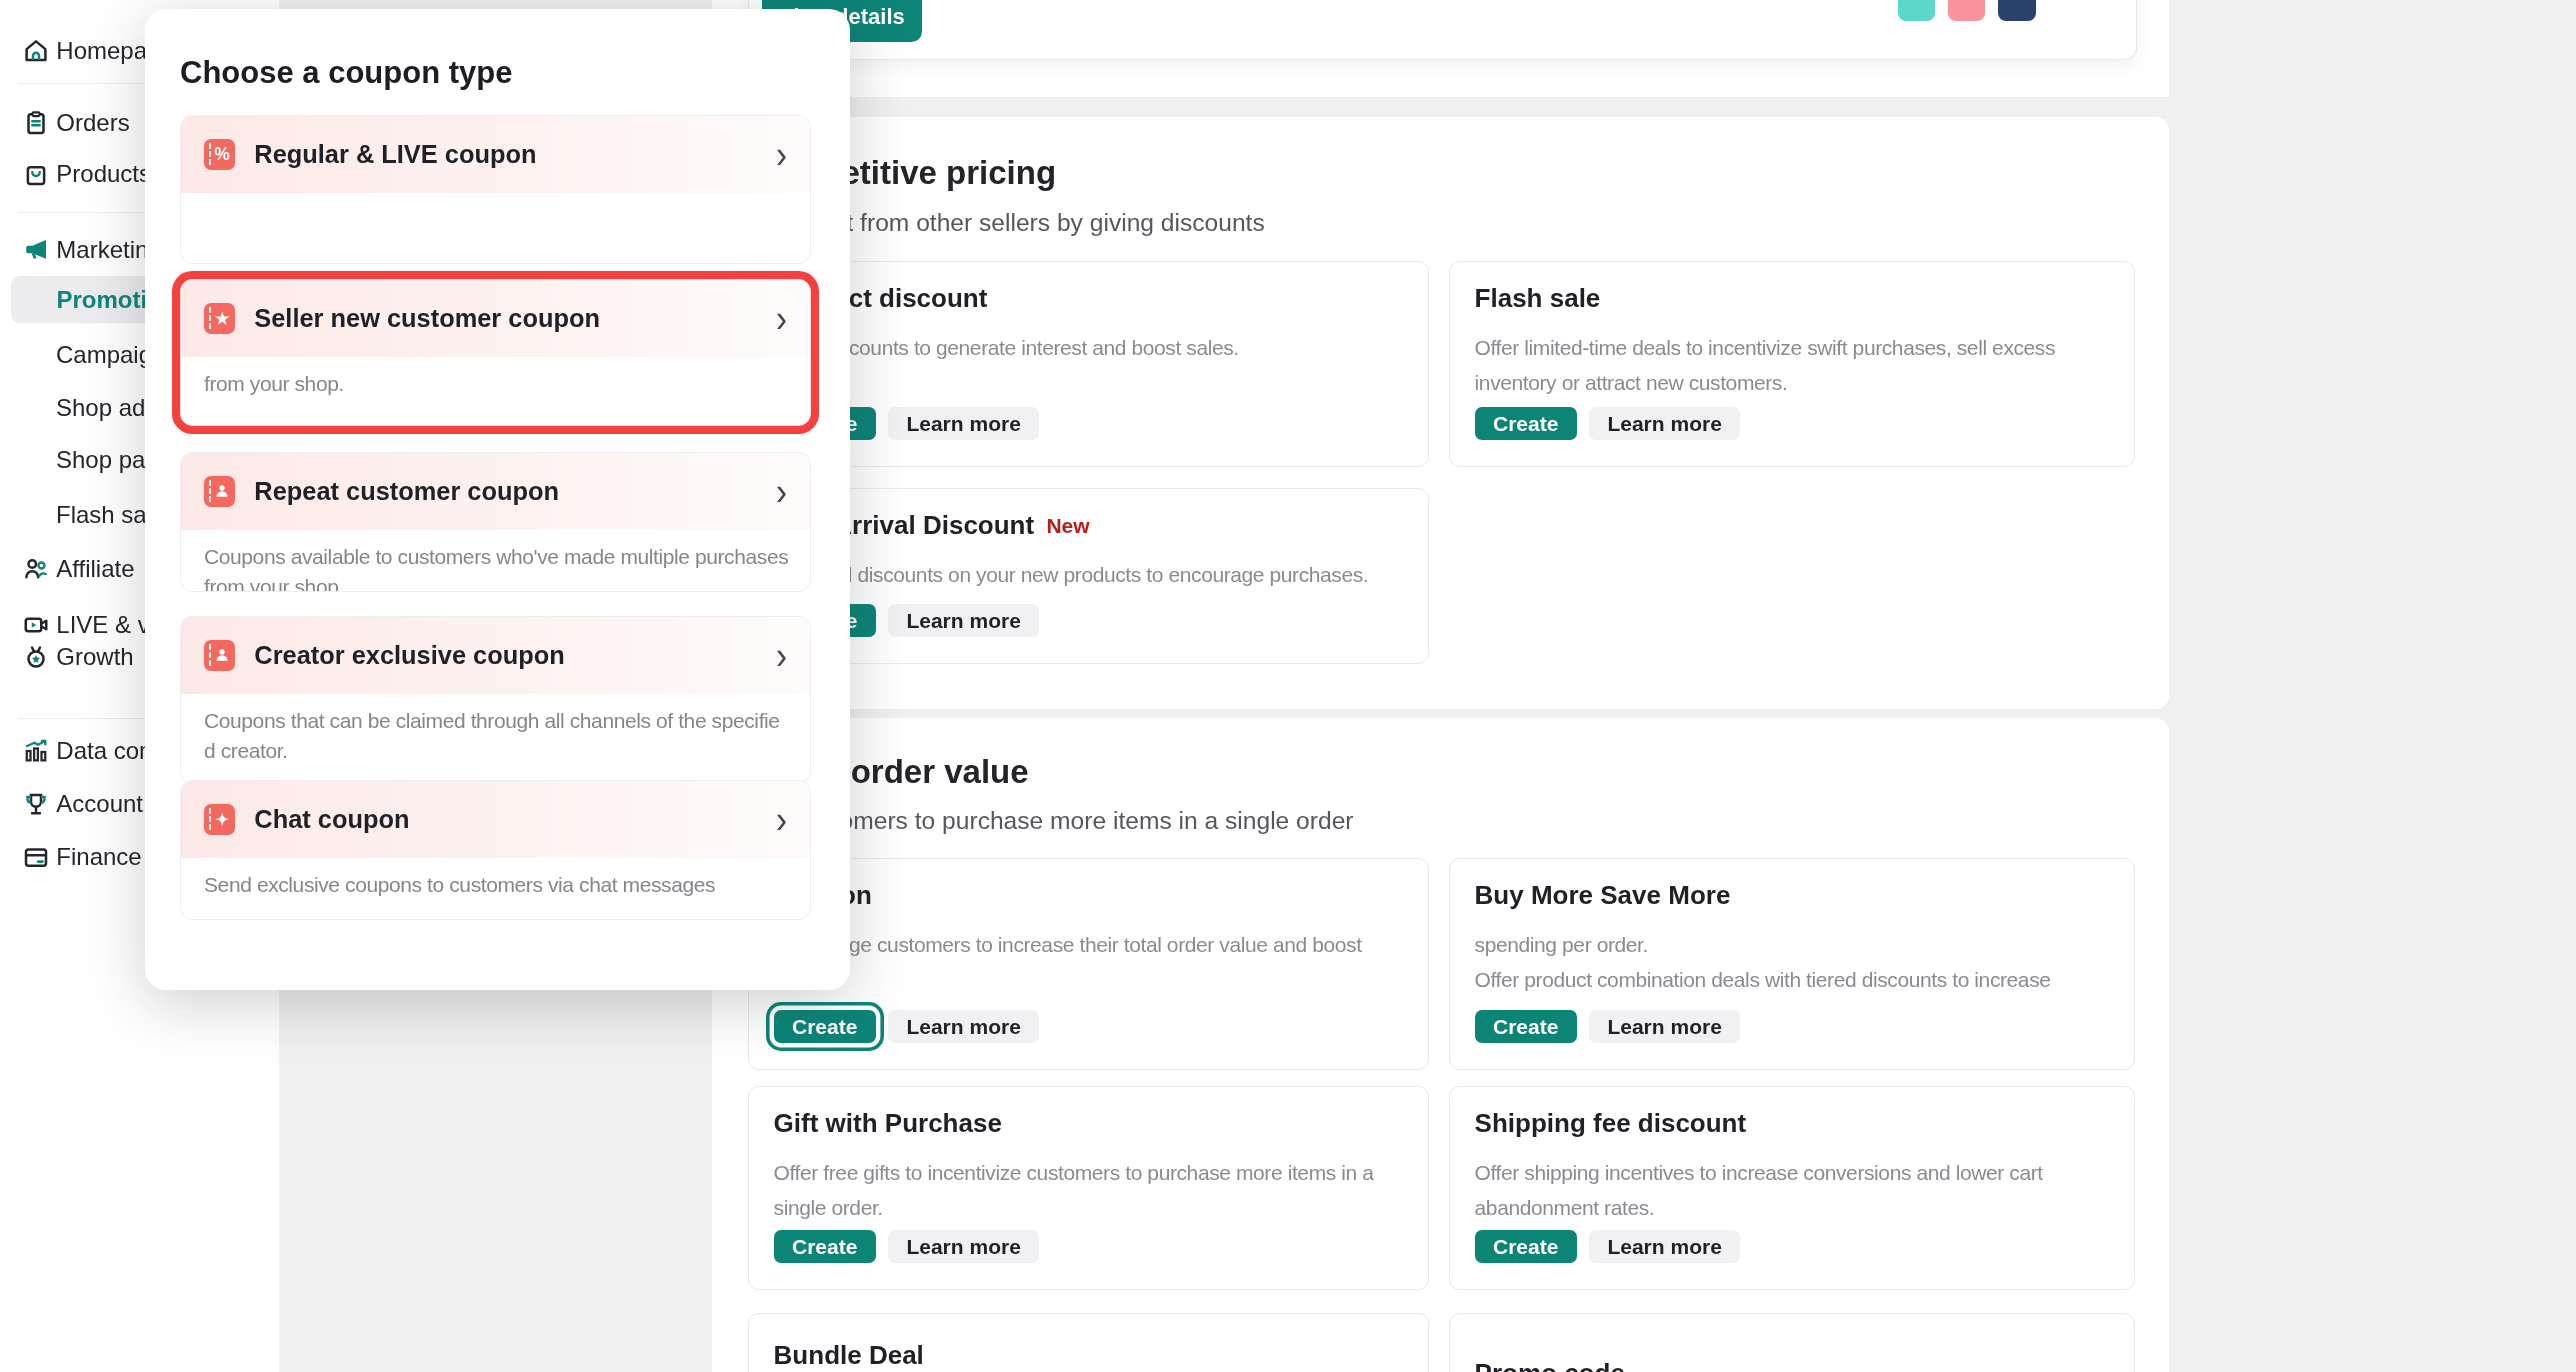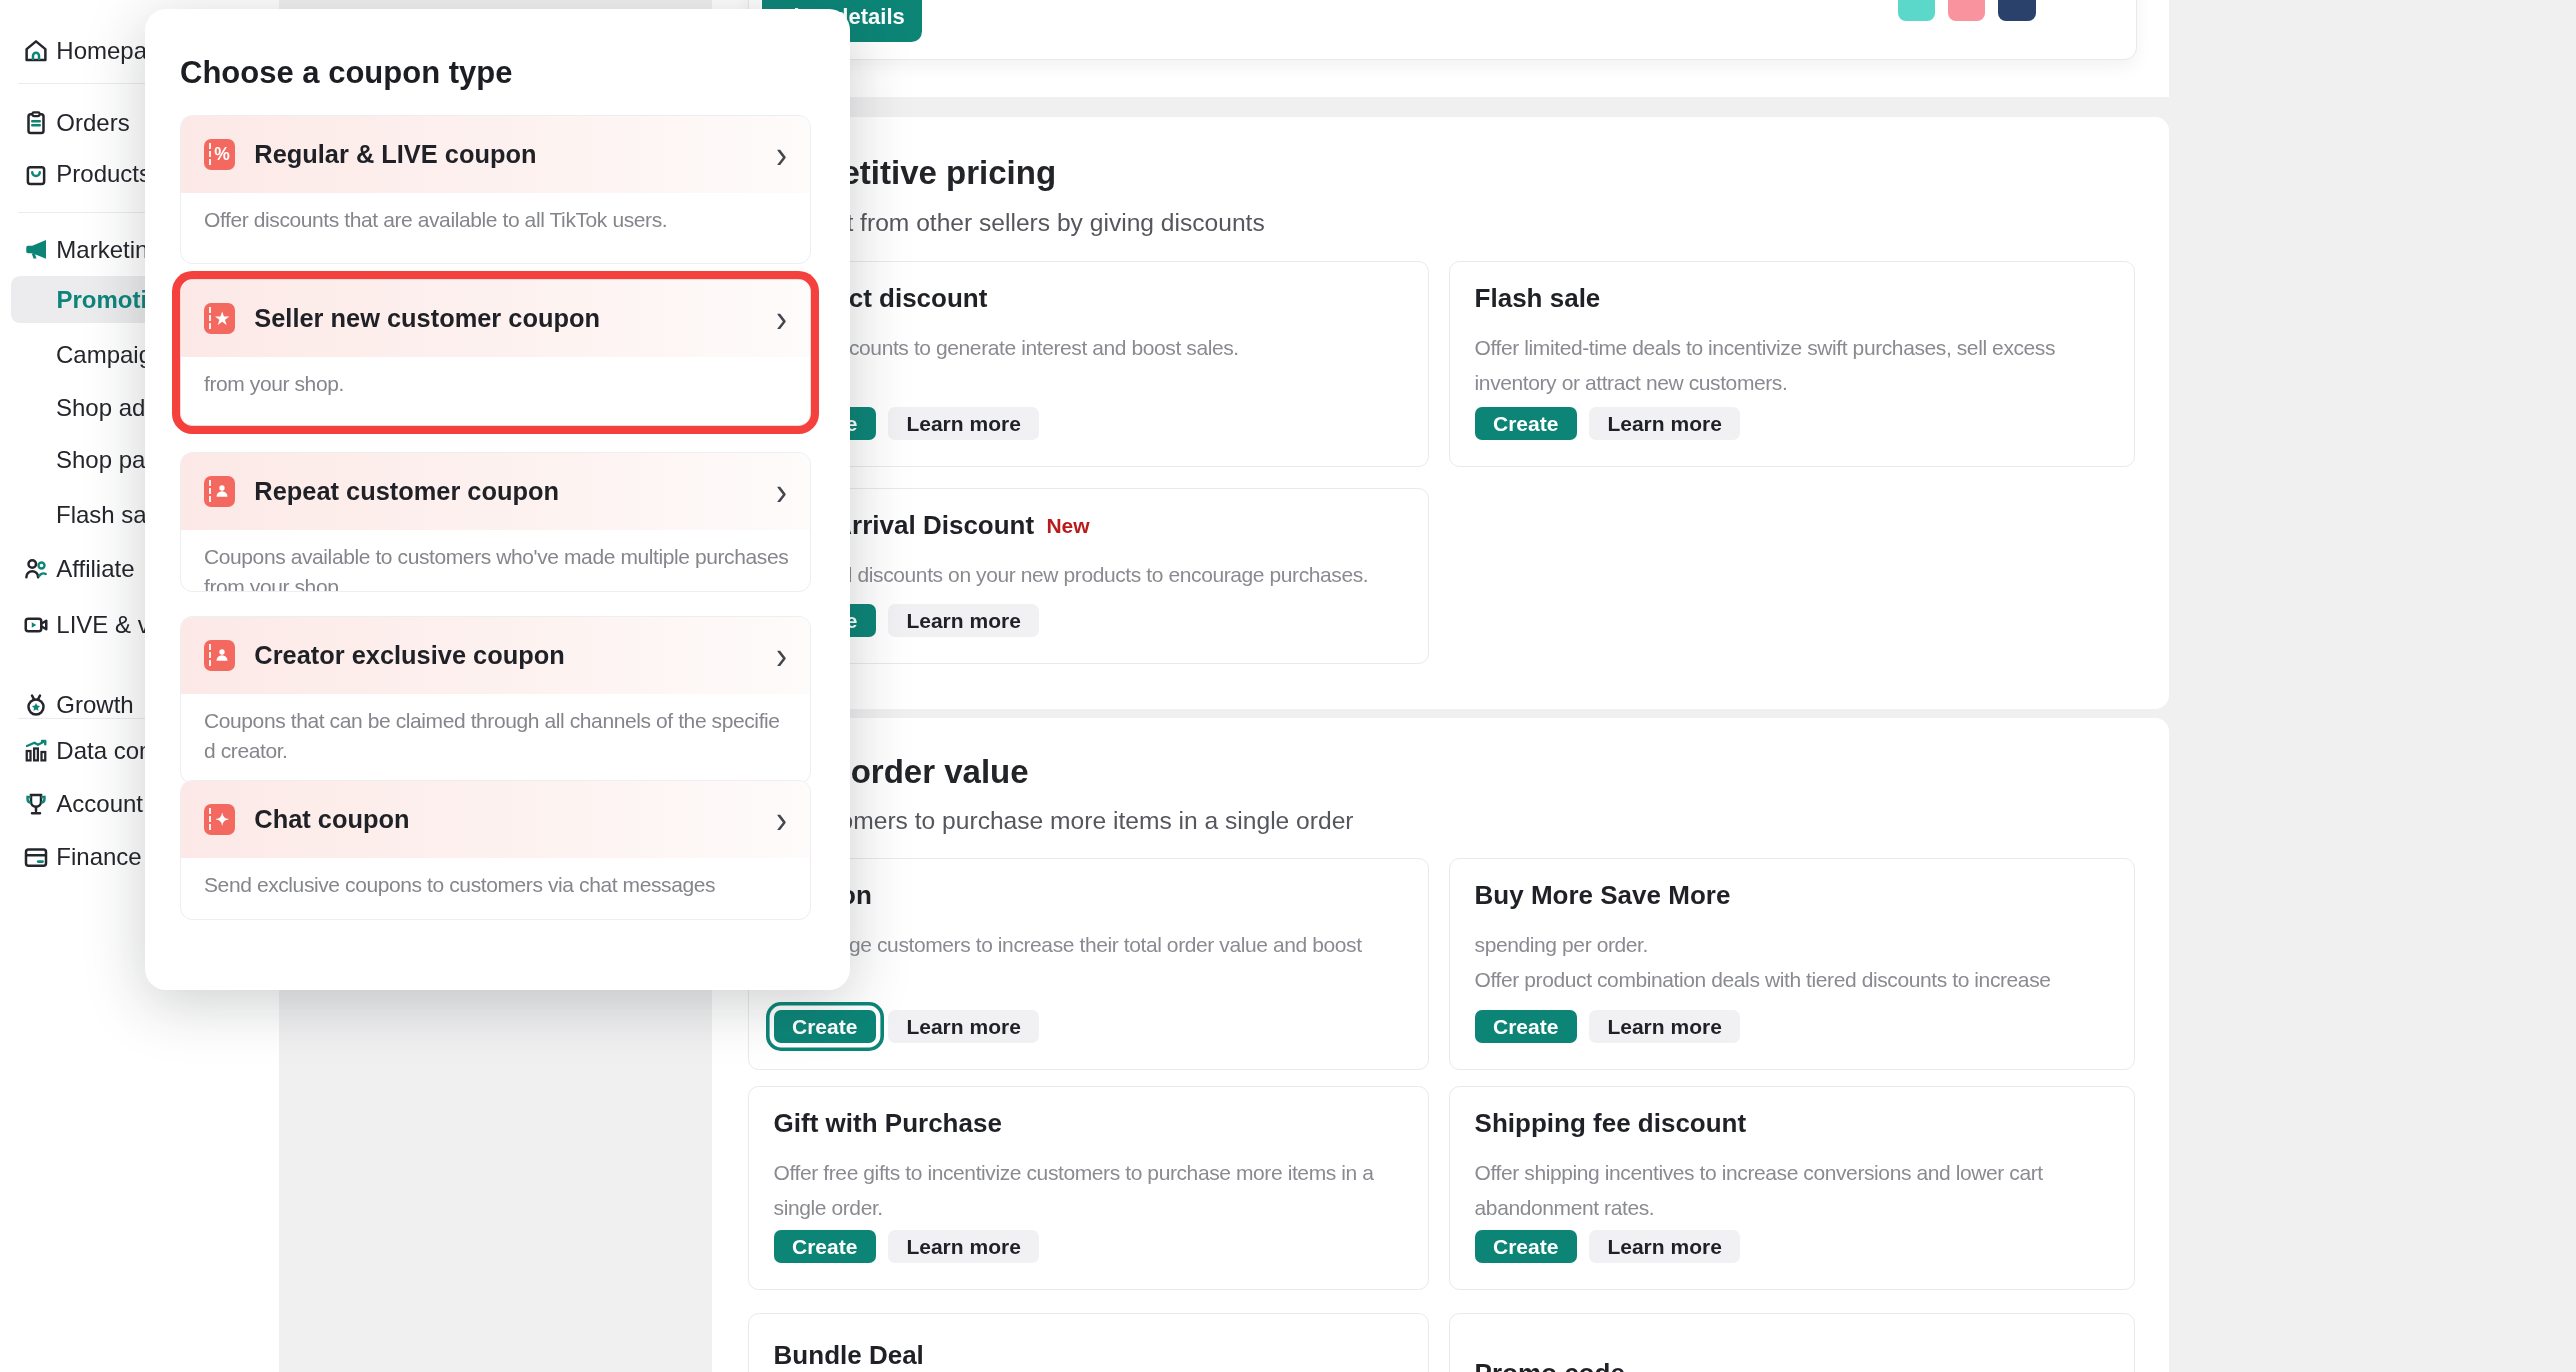--- a/index.html
+++ b/index.html
@@ -254,21 +254,21 @@
       <span>Affiliate</span>
     </div>
     <div class="side-item" style="top:600px">
       <svg width="30" height="30" viewBox="0 0 24 24">
         <rect x="3.8" y="7" width="12.4" height="10" rx="2" fill="none" stroke="#24262c" stroke-width="2"></rect>
         <path d="M16.2 11 l4 -2.4 v6.8 l-4 -2.4" fill="none" stroke="#24262c" stroke-width="2" stroke-linejoin="round"></path>
         <path d="M8.6 9.8 v4.4 l3.6 -2.2 Z" fill="#0C8577"></path>
       </svg>
       <span>LIVE &amp; video</span>
     </div>
-    <div class="side-item" style="top:680px">
+    <div class="side-item" style="top:632px">
       <svg width="30" height="30" viewBox="0 0 24 24">
         <circle cx="12" cy="13.6" r="6" fill="none" stroke="#24262c" stroke-width="2"></circle>
         <path d="M8.8 4.4 l1.6 3.1 M15.2 4.4 l-1.6 3.1" stroke="#24262c" stroke-width="2" stroke-linecap="round"></path>
         <path d="M12 10.4 l1 2 2.2 .3 -1.6 1.6 .4 2.2 -2 -1 -2 1 .4 -2.2 -1.6 -1.6 2.2 -.3 Z" fill="#0C8577"></path>
       </svg>
       <span>Growth</span>
     </div>
     <div class="side-div" style="top:718px"></div>
 
     <div class="side-item" style="top:726px">
@@ -303,23 +303,20 @@
   <div class="modal">
     <div class="modal-title">Choose a coupon type</div>
 
     <div class="option" style="top:106px;height:149px">
       <div class="opt-header">
         <div class="ticket">
             <span class="glyph" style="font-size:17.5px">%</span>
           </div>
         <div class="opt-title">Regular &amp; LIVE coupon</div>
         <div class="chev">›</div>
-      </div>
-      <div class="opt-desc">
-        <div>Offer discounts that are available to all TikTok users.</div>
       </div>
     </div>
 
     <div class="option hl" style="top:270px;height:147px">
       <div class="opt-header">
         <div class="ticket">
             <span class="glyph" style="font-size:16px">★</span>
           </div>
         <div class="opt-title">Seller new customer coupon</div>
         <div class="chev">›</div>

